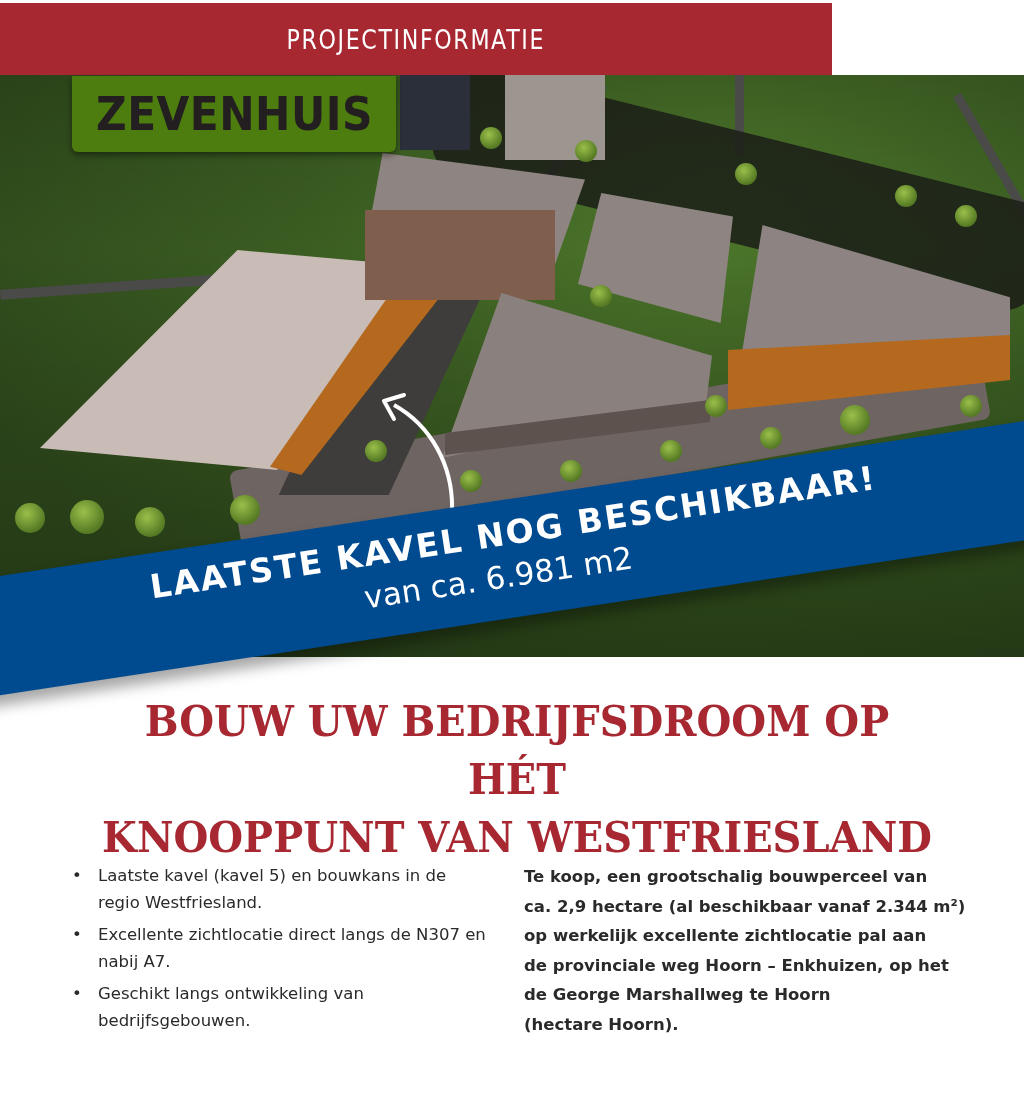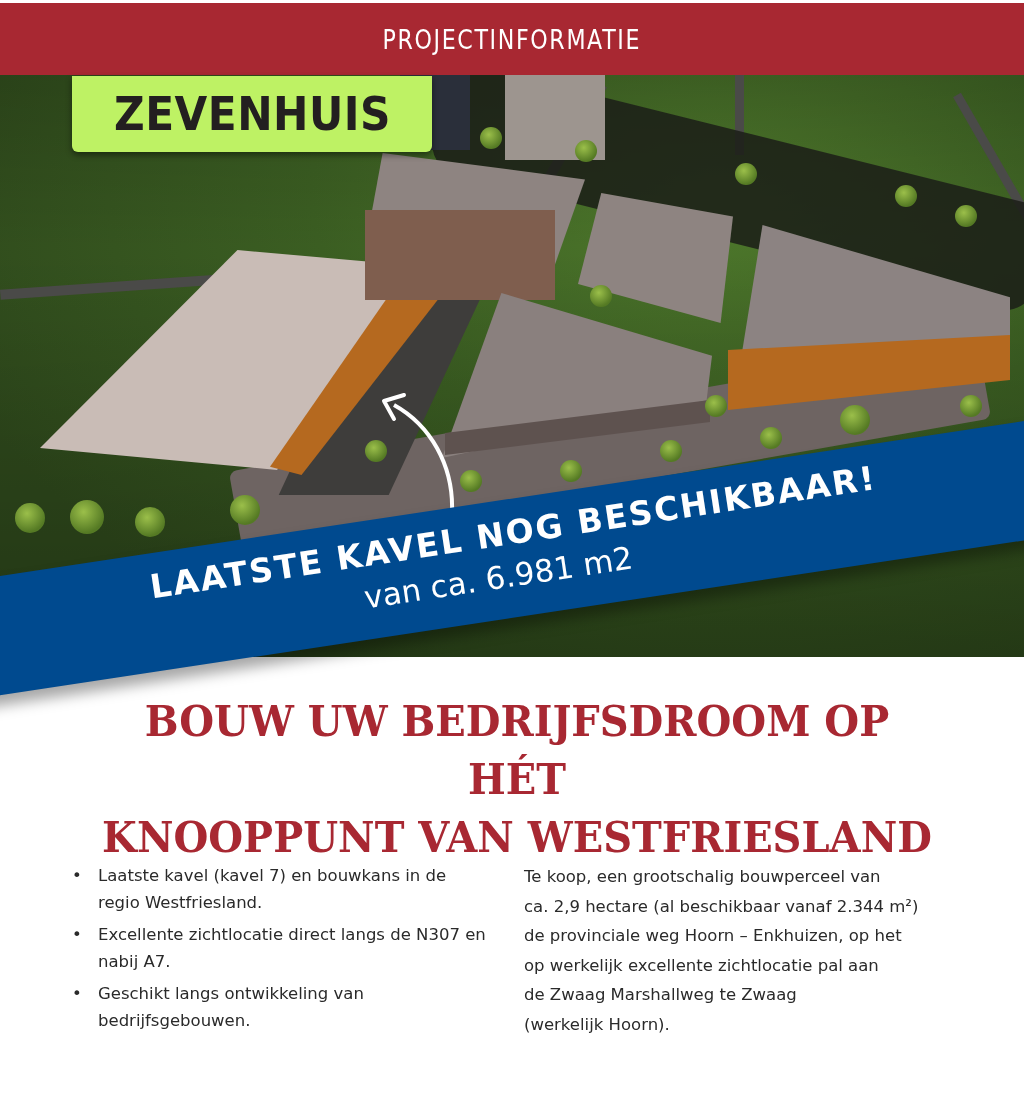--- a/index.html
+++ b/index.html
@@ -1,48 +1,48 @@
 <!DOCTYPE html>
 <html><head>
 <meta charset="utf-8">
 <style>
   html, body { margin:0; padding:0; }
   body { width:1024px; height:1113px; background:#ffffff; position:relative; overflow:hidden; font-family:"DejaVu Sans", sans-serif; }
 
-  .top-bar { position:absolute; left:0; top:3px; width:1024px; height:72px; background:#a82832; display:flex; align-items:center; justify-content:center; z-index:3; }
+  .top-bar { position:absolute; left:0; top:3px; width:832px; height:72px; background:#a82832; display:flex; align-items:center; justify-content:center; z-index:3; }
   .top-bar .title { color:#ffffff; font-family:"DejaVu Sans", sans-serif; font-size:27px; letter-spacing:2px; font-weight:normal; transform:scaleX(0.82); }
 
   .hero { position:absolute; left:0; top:75px; width:1024px; height:582px; overflow:hidden;
     background:
       linear-gradient(180deg, rgba(0,0,0,0.15) 0%, rgba(0,0,0,0) 30%, rgba(0,0,0,0.25) 100%),
       radial-gradient(ellipse at 70% 20%, #4f7a2c 0%, #3b5e22 40%, #2f4a1c 80%);
   }
   .road { position:absolute; background:#4a4a48; }
   .bldg { position:absolute; }
   .tree { position:absolute; width:22px; height:22px; border-radius:50%; background:radial-gradient(circle at 40% 35%, #9bbf4a, #557a24 70%); }
 
-  .logo-box { position:absolute; left:72px; top:76px; width:360px; height:76px; background:#bef264; border-radius:0 0 6px 6px; box-shadow:0 3px 6px rgba(0,0,0,0.45); display:flex; align-items:center; justify-content:center; z-index:4; }
+  .logo-box { position:absolute; left:72px; top:76px; width:324px; height:76px; background:#4d7c0f; border-radius:0 0 6px 6px; box-shadow:0 3px 6px rgba(0,0,0,0.45); display:flex; align-items:center; justify-content:center; z-index:4; }
   .logo-box .logo-text { font-family:"DejaVu Sans", sans-serif; font-weight:bold; font-size:46px; color:#231f20; letter-spacing:0.5px; transform:scaleX(0.92); }
 
   .banner-wrap { position:absolute; left:-60px; top:498px; width:1160px; height:118px; transform:rotate(-8.6deg); transform-origin:50% 50%; z-index:5; }
   .banner { width:100%; height:100%; background:#004a8f; box-shadow:0 10px 14px rgba(0,0,0,0.35); position:relative; }
   .banner .line1 { position:absolute; left:210px; top:14px; color:#ffffff; font-family:"DejaVu Sans", sans-serif; font-weight:bold; font-size:33px; letter-spacing:2px; white-space:nowrap; }
   .banner .line2 { position:absolute; left:420px; top:58px; color:#ffffff; font-family:"DejaVu Sans", sans-serif; font-size:31px; white-space:nowrap; }
 
   .white-cut { position:absolute; left:0; top:657px; width:1024px; height:40px; background:#ffffff; z-index:4; }
 
   .headline { position:absolute; left:62px; top:692px; width:910px; text-align:center; color:#a82832; font-family:"DejaVu Serif", serif; font-weight:bold; font-size:43px; line-height:58px; transform:scaleX(0.93); transform-origin:50% 0; z-index:6; }
 
   .col-left { position:absolute; left:70px; top:862px; width:420px; z-index:6; }
   .col-left ul { margin:0; padding:0; list-style:none; }
   .col-left li { position:relative; padding-left:28px; color:#2a2a2a; font-family:"DejaVu Sans", sans-serif; font-size:16.5px; line-height:27px; margin-bottom:5px; }
   .col-left li .bullet { position:absolute; left:2px; top:0; }
 
   .col-right { position:absolute; left:524px; top:862px; width:490px; color:#2a2a2a; font-family:"DejaVu Sans", sans-serif; font-size:16.5px; line-height:29.5px; z-index:6; }
-  .col-right .ln { display:block; white-space:nowrap; }
+  .col-right .ln { display:block; white-space:nowrap;font-weight:bold; }
 </style>
 </head>
 <body>
 
 <div class="top-bar">
   <span class="title">PROJECTINFORMATIE</span>
 </div>
 
 <div class="hero">
 
@@ -107,26 +107,26 @@
 
 <div class="white-cut"></div>
 
 <h1 class="headline" style="margin:0;">
   <span>BOUW UW BEDRIJFSDROOM OP HÉT</span><br>
   <span>KNOOPPUNT VAN WESTFRIESLAND</span>
 </h1>
 
 <div class="col-left">
   <ul>
-    <li><span class="bullet">•</span><span>Laatste kavel (kavel 7) en bouwkans in de regio Westfriesland.</span></li>
+    <li><span class="bullet">•</span><span>Laatste kavel (kavel 5) en bouwkans in de regio Westfriesland.</span></li>
     <li><span class="bullet">•</span><span>Excellente zichtlocatie direct langs de N307 en nabij A7.</span></li>
     <li><span class="bullet">•</span><span>Geschikt langs ontwikkeling van bedrijfsgebouwen.</span></li>
   </ul>
 </div>
 
 <div class="col-right">
   <span class="ln">Te koop, een grootschalig bouwperceel van</span>
   <span class="ln">ca. 2,9 hectare (al beschikbaar vanaf 2.344 m²)</span>
+  <span class="ln">op werkelijk excellente zichtlocatie pal aan</span>
   <span class="ln">de provinciale weg Hoorn – Enkhuizen, op het</span>
-  <span class="ln">op werkelijk excellente zichtlocatie pal aan</span>
-  <span class="ln">de Zwaag Marshallweg te Zwaag</span>
-  <span class="ln">(werkelijk Hoorn).</span>
+  <span class="ln">de George Marshallweg te Hoorn</span>
+  <span class="ln">(hectare Hoorn).</span>
 </div>
 
 </body></html>

